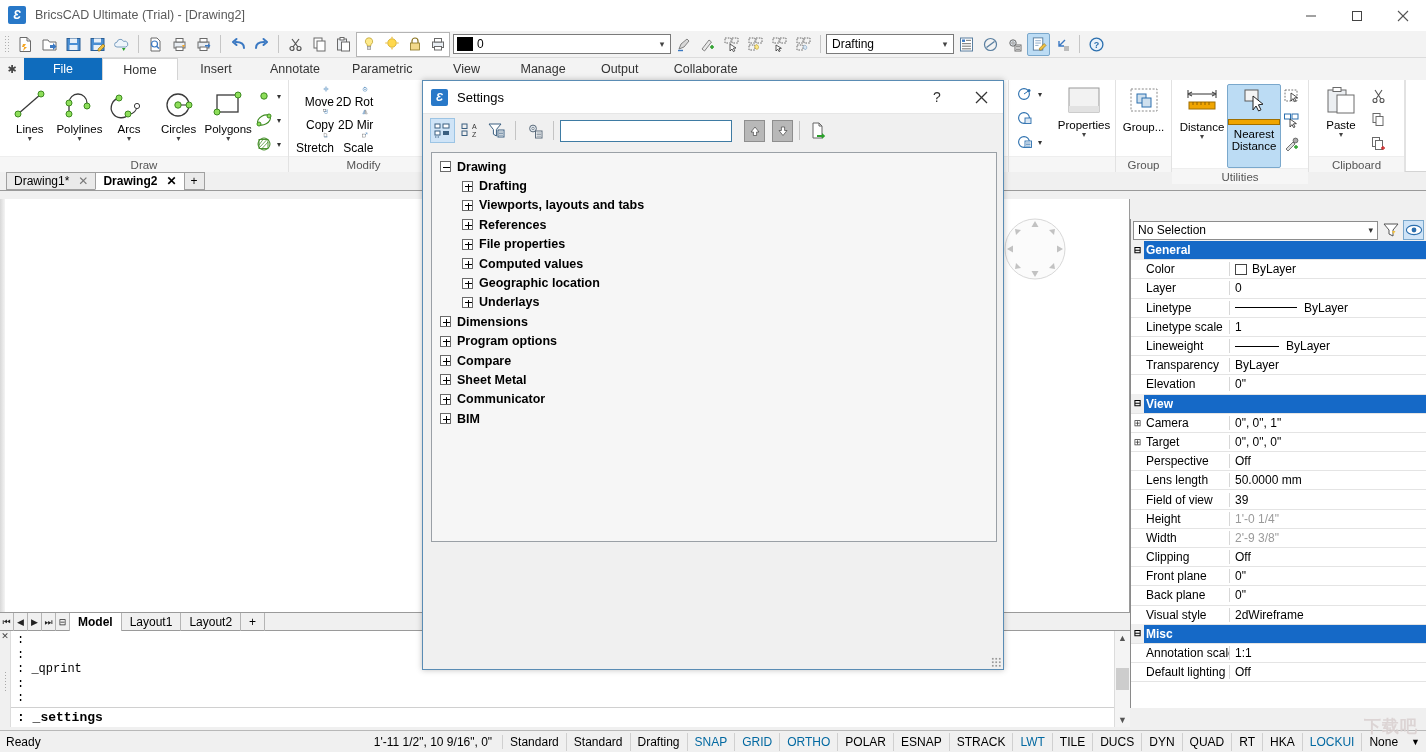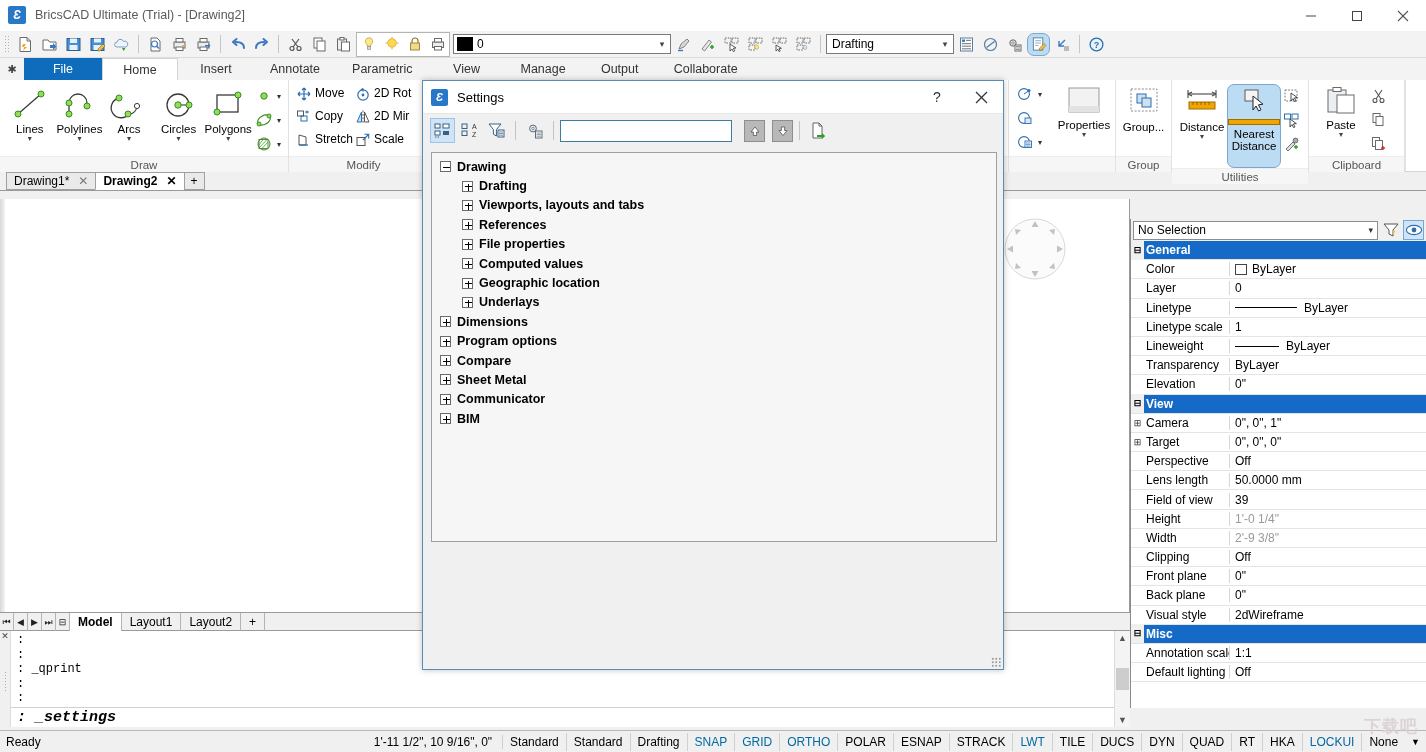--- a/index.html
+++ b/index.html
@@ -53,28 +53,28 @@
     display:flex; position:relative; }
   .rpanel{ display:flex; flex-direction:column; justify-content:space-between;
     border-right:1px solid #e2e2e2; height:92px; }
   .rpanel-body{ display:flex; align-items:flex-start; padding:4px 5px 0 5px; flex:1; }
   .rpanel-title{ text-align:center; font-size:11.5px; color:#555; height:16px;
     line-height:16px; background:#f6f6f6; border-top:1px solid #eee; }
   .bigbtn{ width:50px; display:flex; flex-direction:column; align-items:center;
     padding-top:2px; }
   .bigbtn .lbl{ font-size:11.5px; margin-top:1px; }
   .bigbtn .carat{ font-size:8px; color:#444; line-height:8px; }
-  .smallrow{ display:flex; align-items:flex-start; height:23px; gap:3px; padding-left:2px; }
+  .smallrow{ display:flex; align-items:flex-end; height:23px; gap:3px; padding-left:2px;flex-direction:column; }
   .smallrow .lbl{ font-size:12px; }
   .col{ display:flex; flex-direction:column; }
   .tinycol{ display:flex; flex-direction:column; justify-content:space-around;
     height:72px; padding:0 2px; }
   .tinyrow{ display:flex; align-items:center; gap:4px; }
   .carat8{ font-size:8px; color:#333; }
-  .hl{ background:#bcdcf4; border:1px solid #7aa8cc; border-radius:7px; }
+  .hl{ background:#bcdcf4; border:1px solid #7aa8cc; border-radius:2px; }
 
   
   .dwgtabs{ height:19px; background:#f0f0f0; display:flex; align-items:center;
     border-bottom:1px solid #9a9a9a; padding-left:6px; }
   .dtab{ height:18px; display:flex; align-items:center; padding:0 7px;
     border:1px solid #a0a0a0; background:#eaeaea; font-size:12px; margin-right:-1px; }
   .dtab.active{ background:#fff; font-weight:bold; border-bottom-color:#fff; }
   .dtab .x{ margin-left:9px; color:#777; font-size:12px; }
   .dtab.active .x{ color:#000; font-weight:bold; }
   .dtab.plus{ padding:0 6px; }
@@ -104,22 +104,22 @@
     background:#fff; display:flex; }
   .cmd-gripcol{ width:11px; background:#f0f0f0; position:relative;
     border-right:1px solid #dcdcdc; }
   .cmd-gripcol .cx{ font-size:9px; color:#444; text-align:center; line-height:10px; }
   .cmd-gripcol .dots{ position:absolute; left:4px; top:40px; width:4px; height:22px;
     background-image:radial-gradient(#a8a8a8 40%, transparent 42%); background-size:3px 3px; }
   .cmd-body{ flex:1; display:flex; flex-direction:column; }
   .cmd-hist{ flex:1; padding:2px 0 0 6px; font-family:"Liberation Mono", monospace;
     font-size:12px; line-height:14.5px; position:relative; overflow:hidden; }
   .cmd-input{ height:20px; border-top:1px solid #d0d0d0; padding-left:6px;
-    font-family:"Liberation Mono", monospace; font-size:15px; font-weight:bold;
-    line-height:20px;font-style:italic; }
+    font-family:"Liberation Mono", monospace; font-size:13px; font-weight:bold;
+    line-height:20px; }
   .cmd-scroll{ width:16px; background:#f4f4f4; border-left:1px solid #dcdcdc;
     display:flex; flex-direction:column; align-items:center;
     justify-content:space-between; padding:2px 0; }
   .cmd-scroll .ar{ font-size:9px; color:#555; }
   .cmd-thumb{ width:13px; height:22px; background:#cdcdcd; }
 
   
   .props{ width:296px; background:#fff; display:flex; flex-direction:column;
     border-left:1px solid #8a8a8a;margin-top:20px; }
   .props-head{ height:22px; display:flex; align-items:center; padding:1px 2px;

